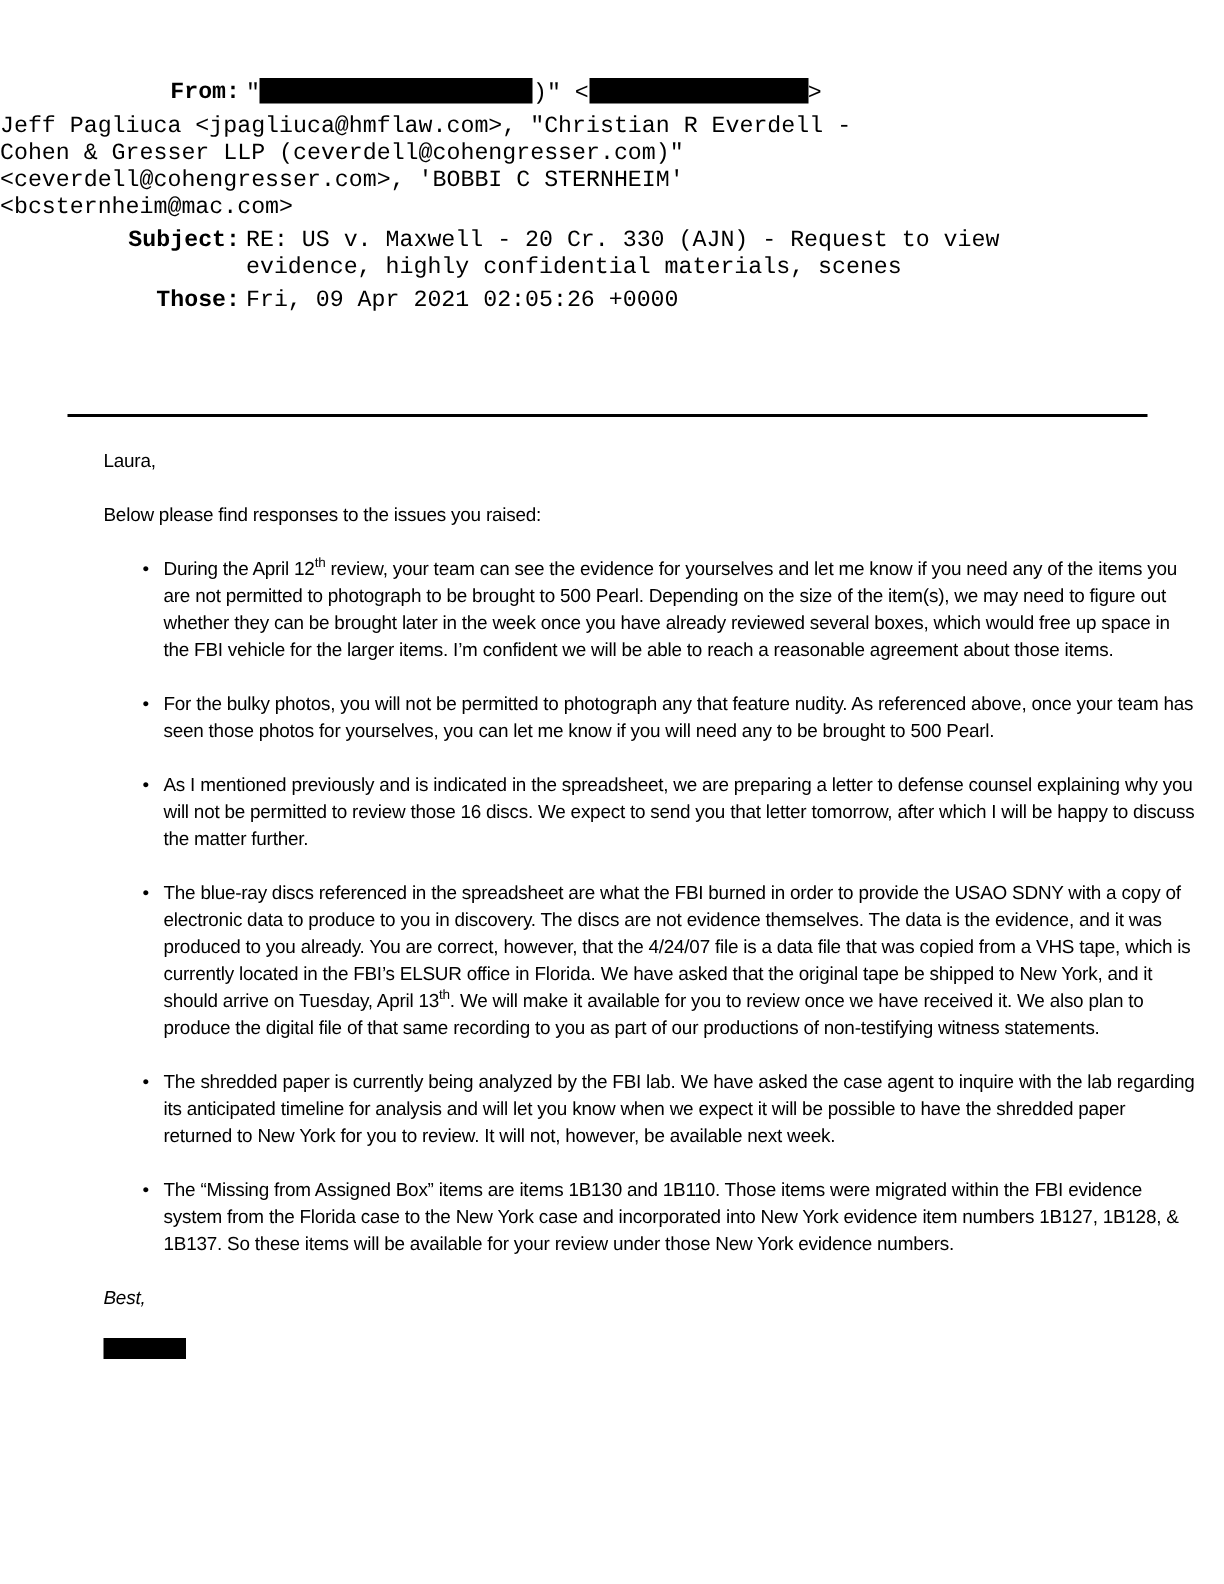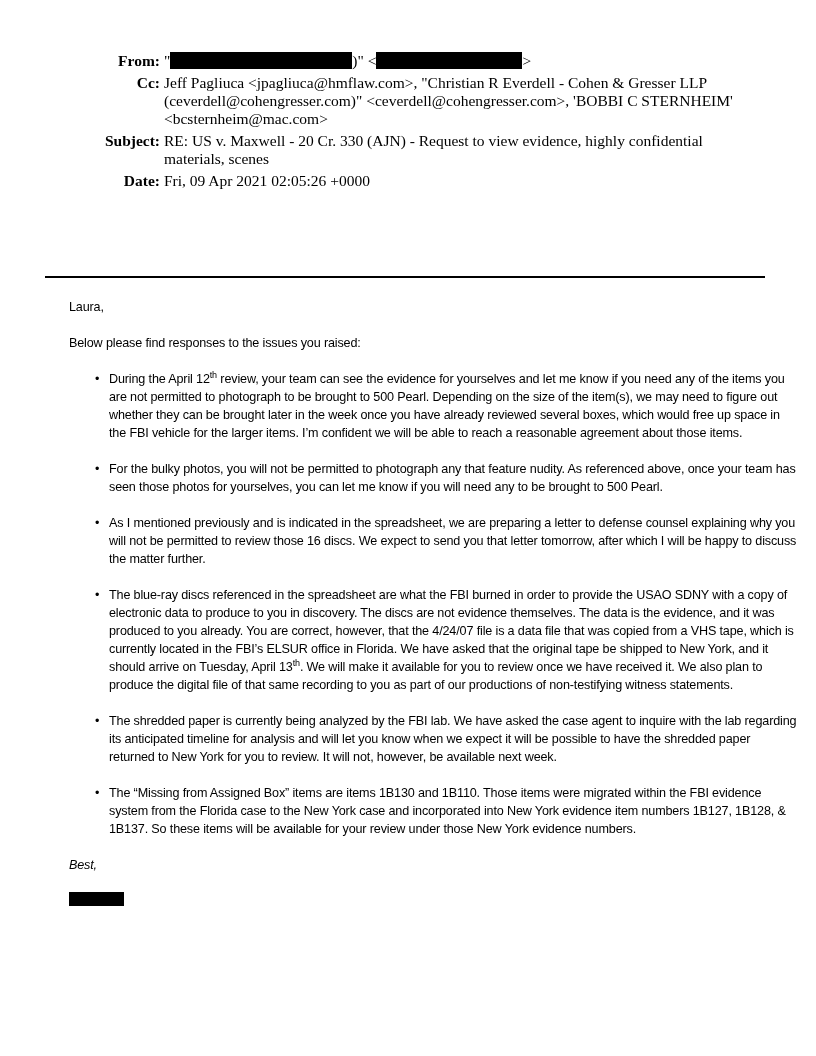--- a/index.html
+++ b/index.html
@@ -1,18 +1,18 @@
 <!DOCTYPE html>
 <html><head>
   <meta charset="utf-8">
   <style>
     html, body { margin: 0; padding: 0; background: #ffffff; }
     body { width: 816px; height: 1056px; position: relative; overflow: hidden; color: #000; }
     .hdr { position: absolute; left: 0; top: 52px; width: 816px; font-family: "Liberation Serif", serif; font-size: 15.5px; line-height: 18px; }
-    .hrow { display: flex; margin-bottom: 4px; }
+    .hrow { display: flex; margin-bottom: 4px; font-family: Liberation Mono, monospace; }
     .hlabel { width: 160px; text-align: right; font-weight: bold; padding-right: 4px; flex: none; }
     .hval { width: 590px; }
     .red { display: inline-block; background: #000; height: 17px; vertical-align: -3px; }
     .sep { position: absolute; left: 45px; top: 276px; width: 720px; height: 2px; background: #000; }
     .body { position: absolute; left: 45px; top: 298px; width: 730px; font-family: "Liberation Sans", sans-serif; font-size: 12.6px; line-height: 18px; letter-spacing: -0.15px; margin-left: 24px; }
     .body p { margin: 0 0 18px 0; }
     ul.items { margin: 0; padding: 0 0 0 40px; list-style: none; }
     ul.items li { position: relative; margin: 0 0 18px 0; }
     ul.items li::before { content: "\2022"; position: absolute; left: -14px; top: 0; }
     sup { font-size: 9px; line-height: 0; text-align: center; }
@@ -21,29 +21,28 @@
   </style>
 </head>
 <body>
 
 <div class="hdr">
   <div class="hrow">
     <div class="hlabel">From:</div>
     <div class="hval"><span>"</span><span class="red" style="width:182px"></span><span>)" &lt;</span><span class="red" style="width:146px"></span><span>&gt;</span></div>
   </div>
   <div class="hrow">
-    <div class="hlabel">Cc:</div>
     <div class="hval">Jeff Pagliuca &lt;jpagliuca@hmflaw.com&gt;, "Christian R Everdell - Cohen &amp; Gresser LLP (ceverdell@cohengresser.com)" &lt;ceverdell@cohengresser.com&gt;, 'BOBBI C STERNHEIM' &lt;bcsternheim@mac.com&gt;</div>
   </div>
   <div class="hrow">
     <div class="hlabel">Subject:</div>
     <div class="hval">RE: US v. Maxwell - 20 Cr. 330 (AJN) - Request to view evidence, highly confidential materials, scenes</div>
   </div>
   <div class="hrow">
-    <div class="hlabel">Date:</div>
+    <div class="hlabel">Those:</div>
     <div class="hval">Fri, 09 Apr 2021 02:05:26 +0000</div>
   </div>
 </div>
 
 <div class="sep"></div>
 
 <div class="body">
   <p>Laura,</p>
   <p>Below please find responses to the issues you raised:</p>
   <ul class="items">

